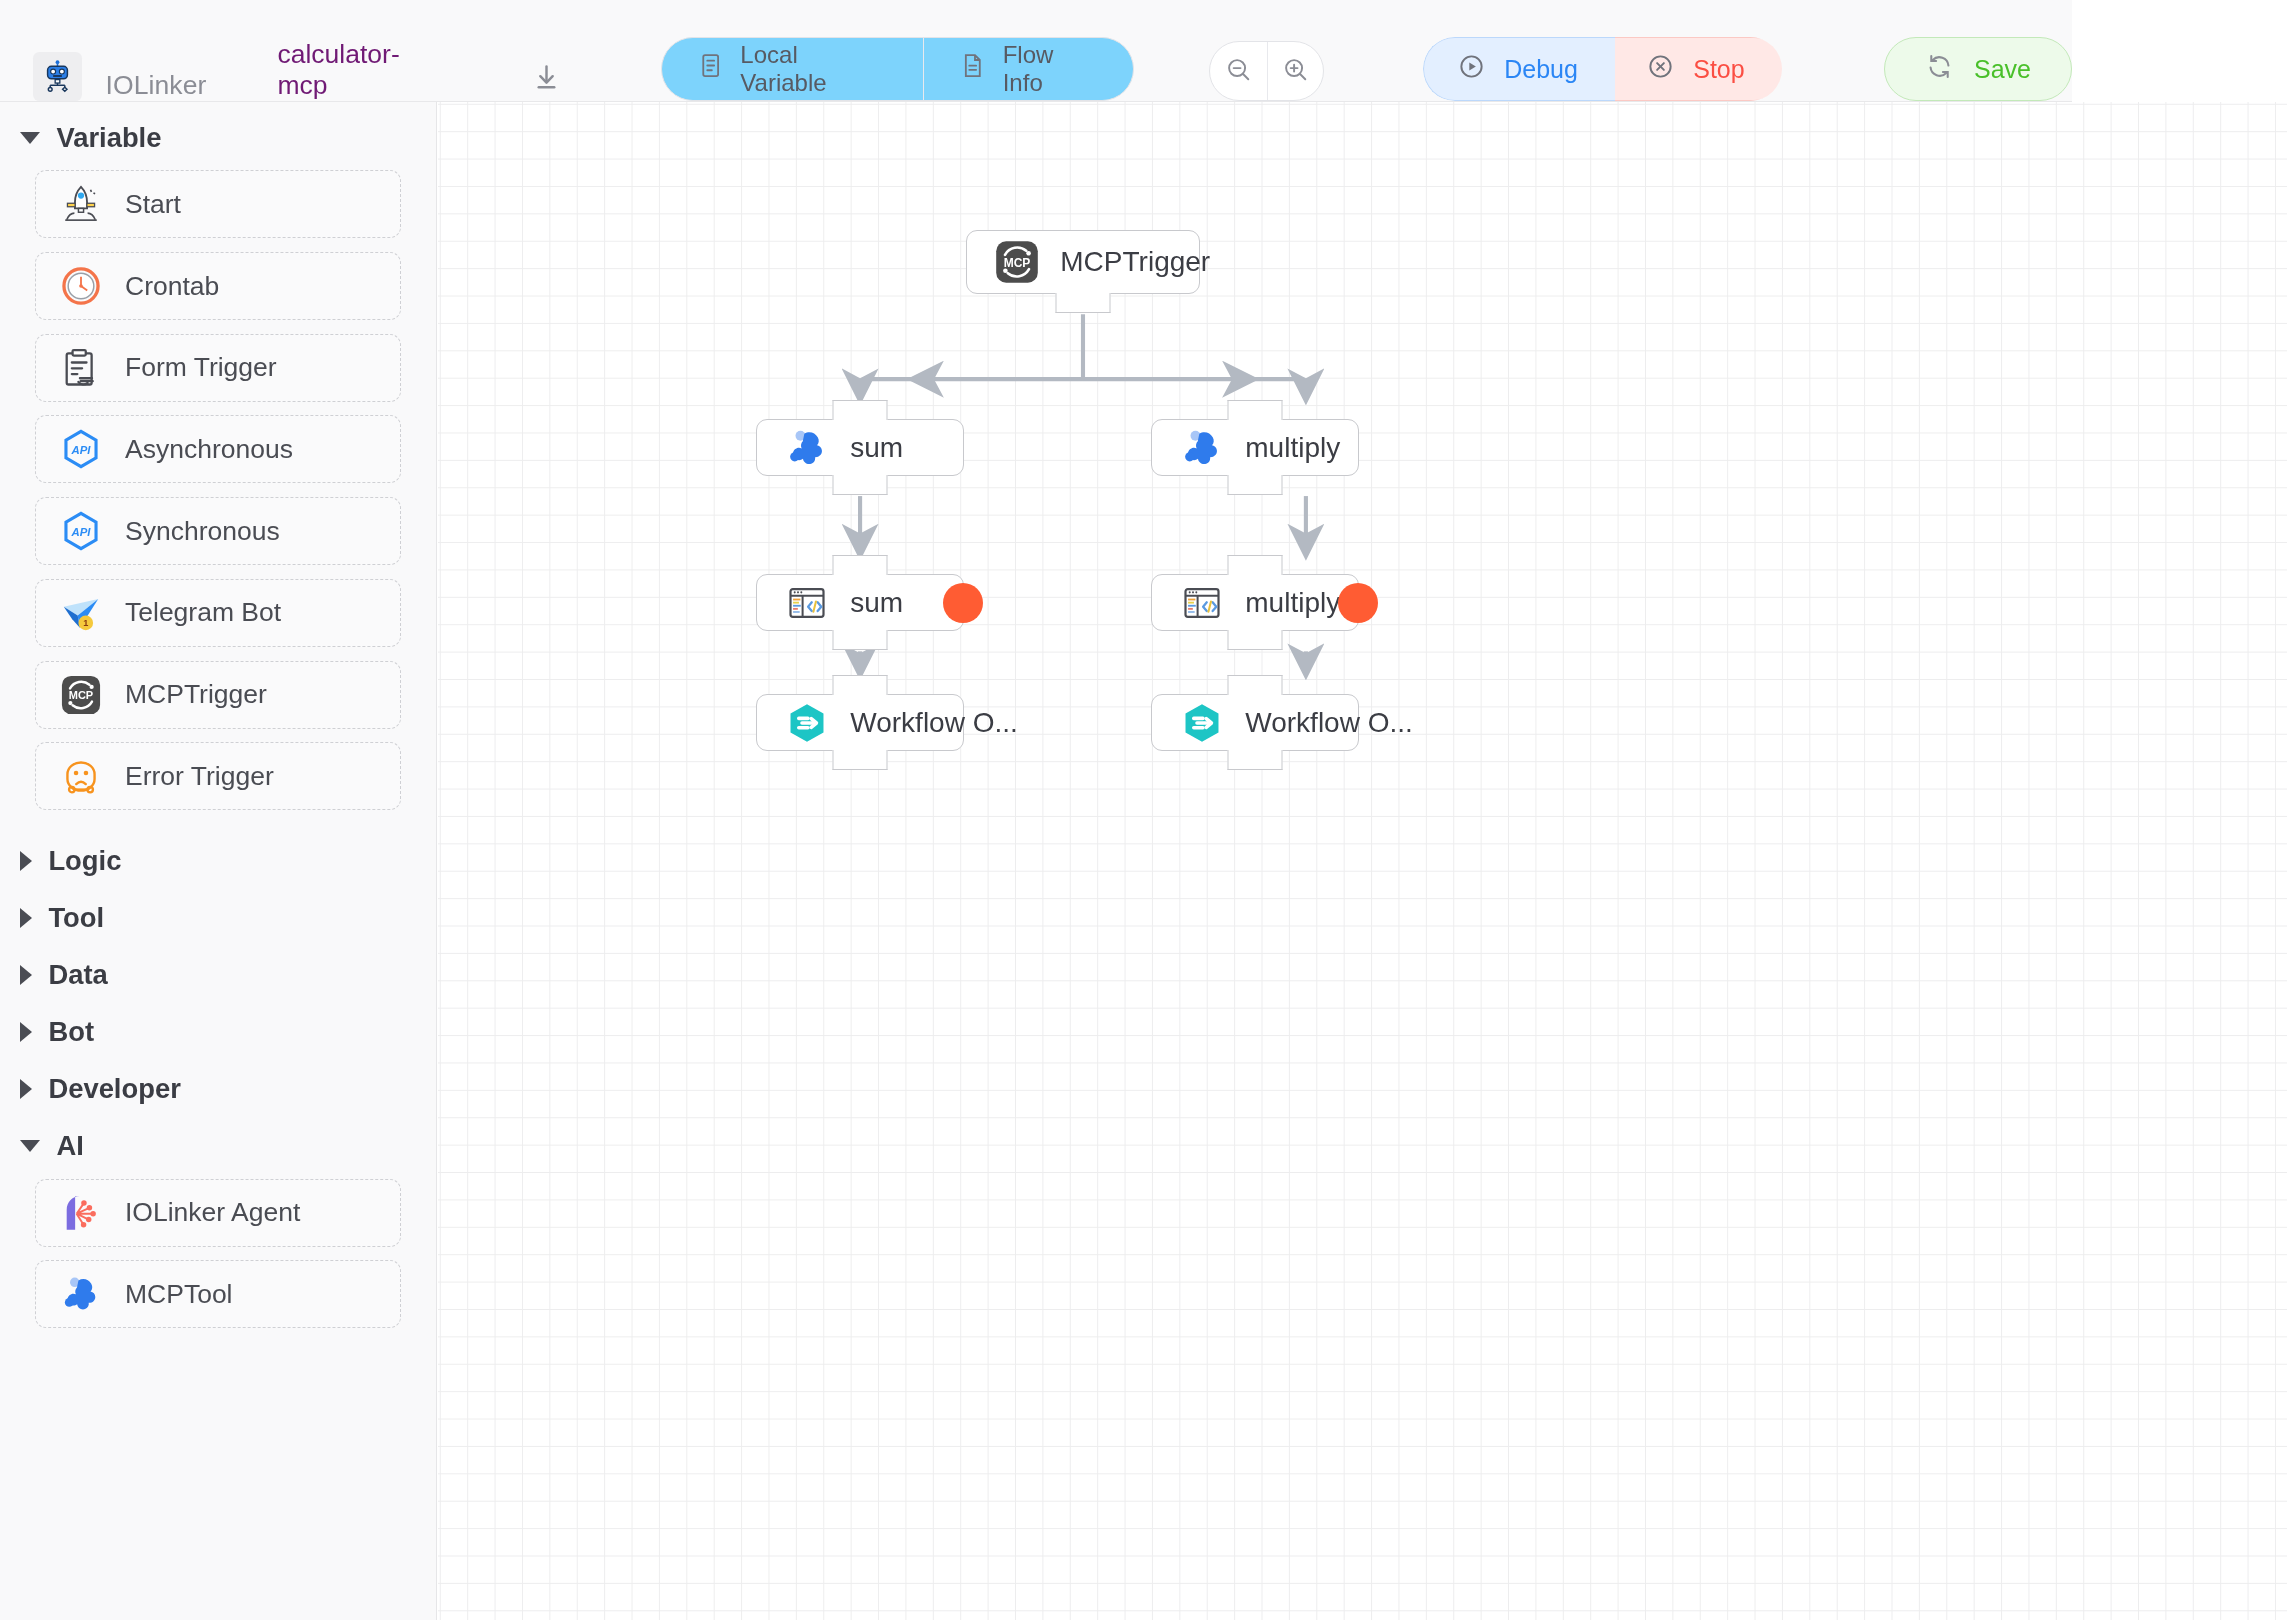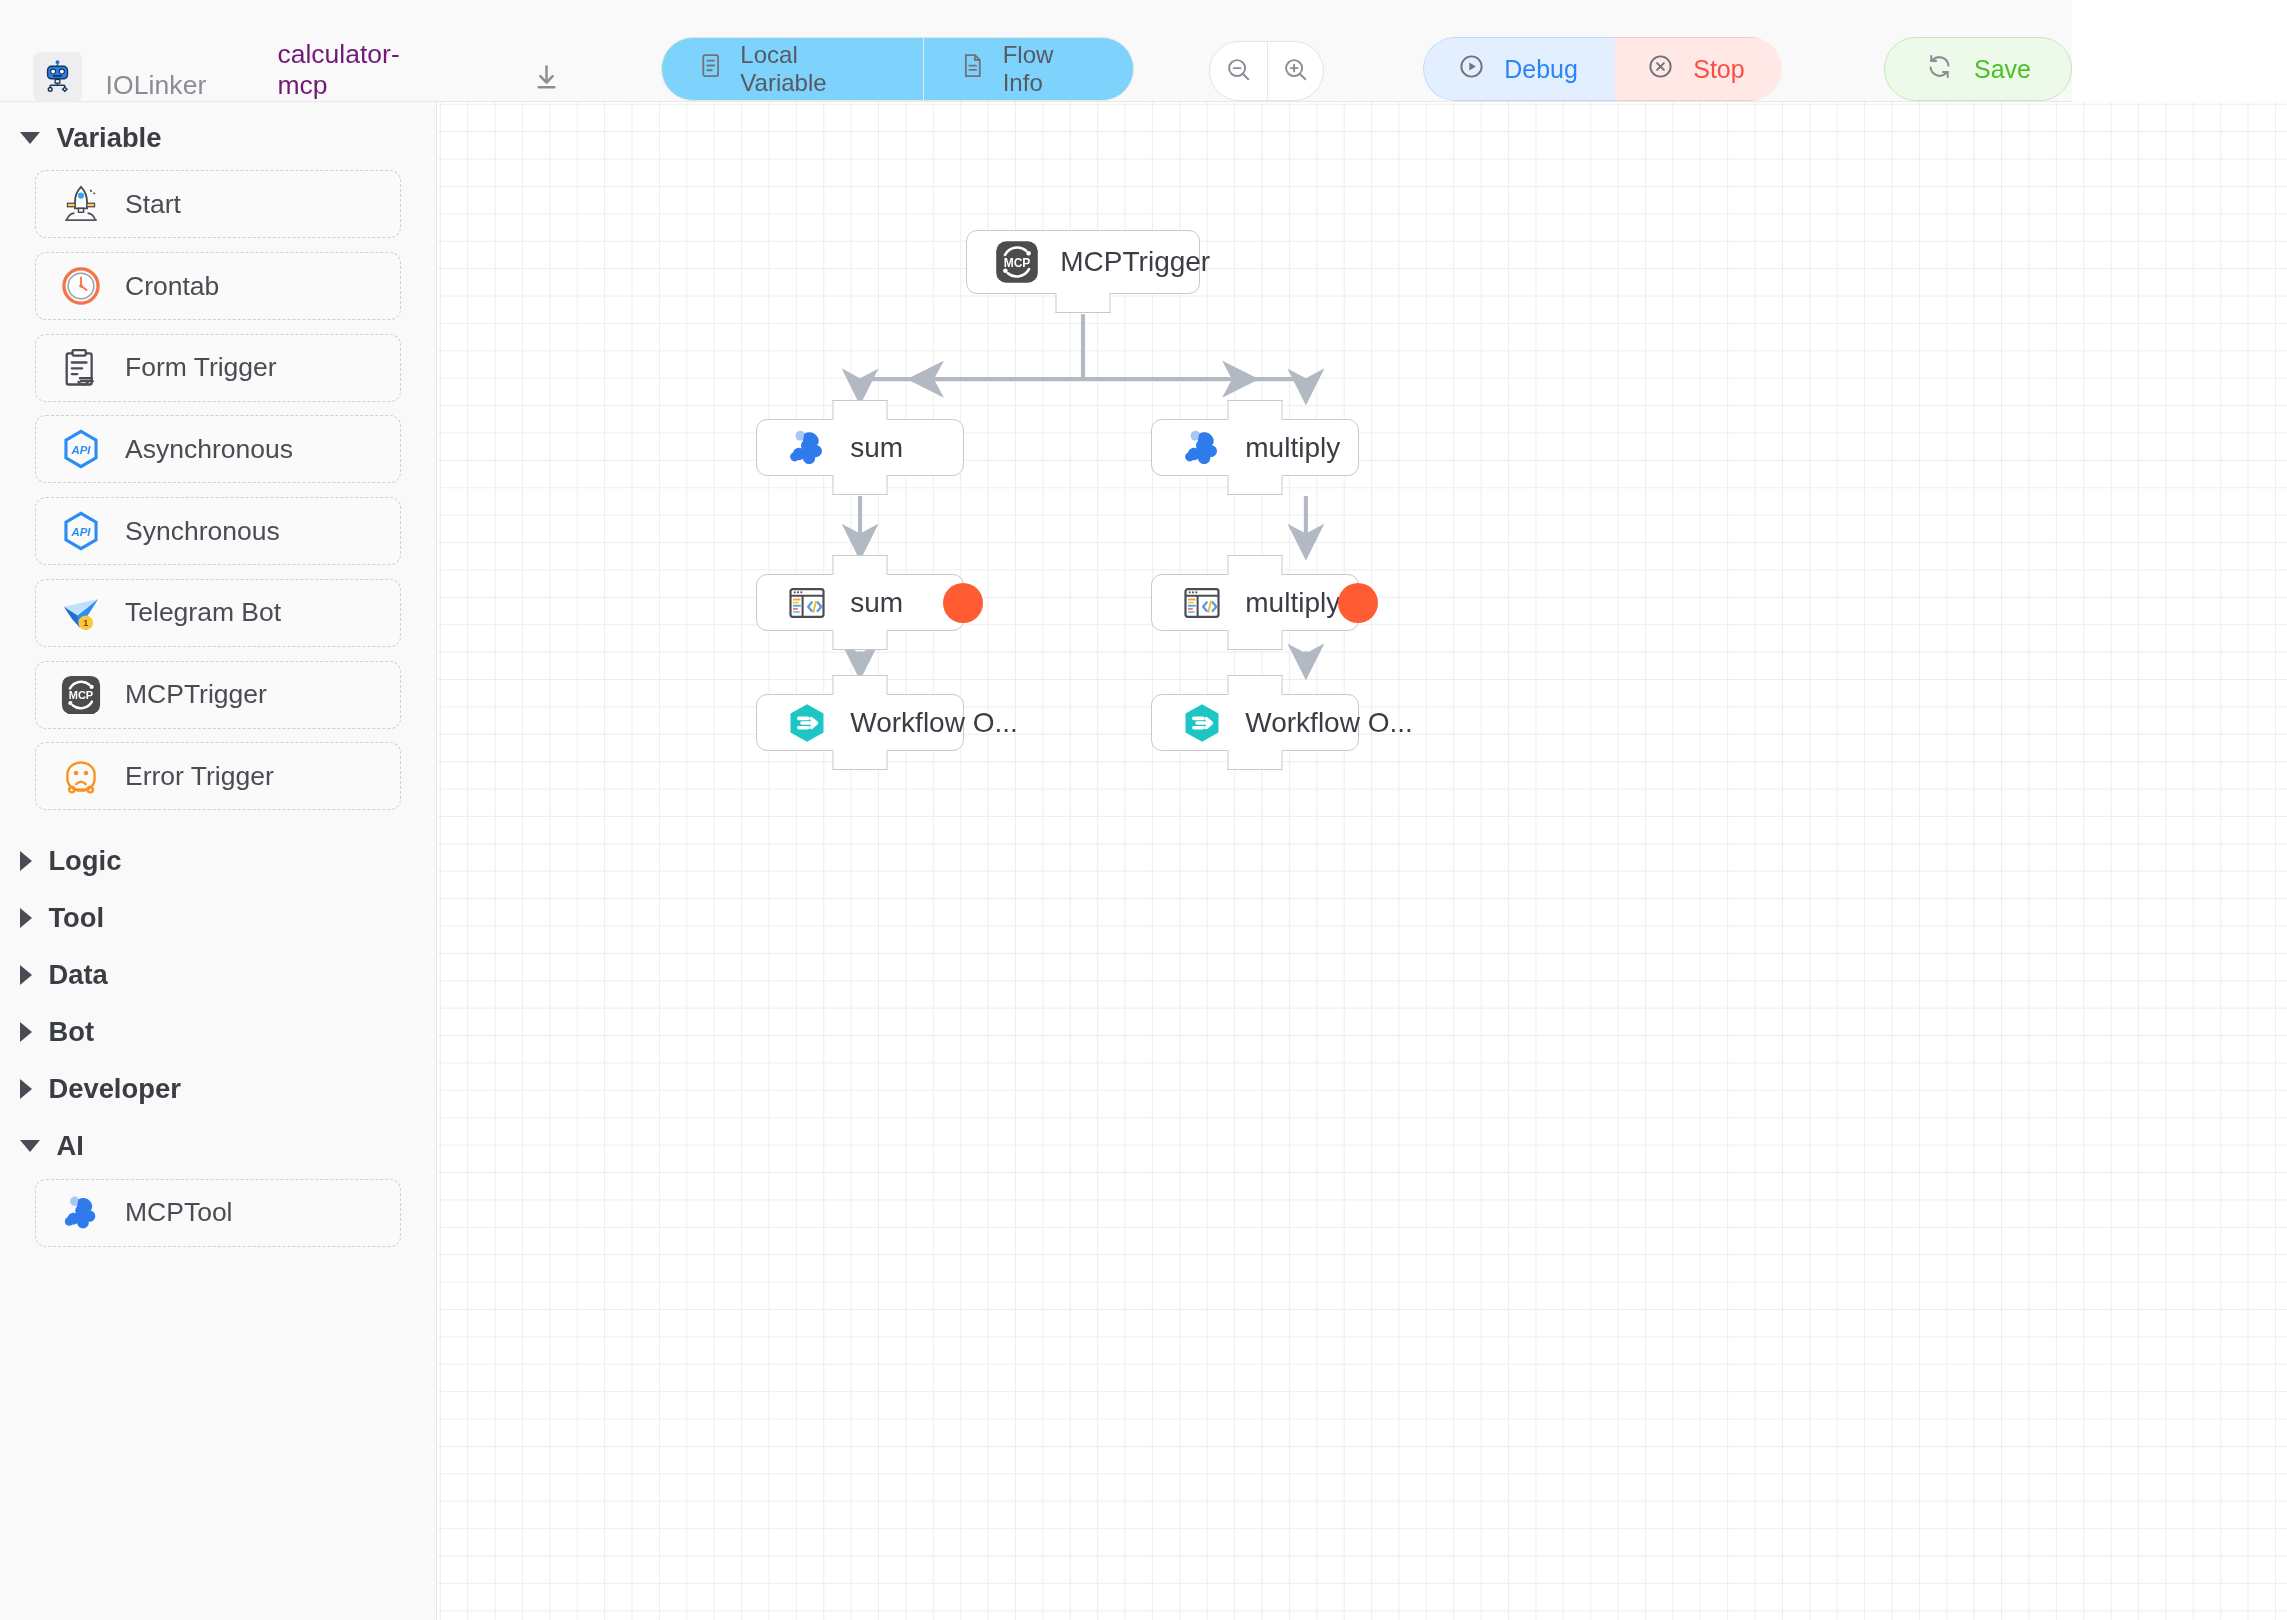--- a/index.html
+++ b/index.html
@@ -421,20 +421,34 @@
     <span>Developer</span>
   </div>
 
   <div class="cat-head" style="margin-top:25px;">
     <span class="tri down"></span>
     <span>AI</span>
   </div>
   <div class="palette" style="margin-top:16.4px;">
 
 
+    <div class="pal-item">
+      <span class="pal-icon">
+        <svg width="44" height="44" viewBox="0 0 24 24">
+          <path d="M11.2 2.8 c-4 0-7 3.2-7 7.4 V21.2 h4.6 V2.9 z" fill="#7b6ce0"></path>
+          <circle cx="13.6" cy="6.6" r="1.5" fill="#fa6d5e"></circle>
+          <circle cx="16.6" cy="9.2" r="1.5" fill="#fa6d5e"></circle>
+          <circle cx="18.6" cy="12.4" r="1.5" fill="#fa6d5e"></circle>
+          <circle cx="16.2" cy="15.6" r="1.5" fill="#fa6d5e"></circle>
+          <circle cx="13.4" cy="18.4" r="1.5" fill="#fa6d5e"></circle>
+          <path d="M9.6 12.4 H18 M9.6 12.4 L13.6 6.6 M9.6 12.4 L16.6 9.2 M9.6 12.4 L16.2 15.6 M9.6 12.4 L13.4 18.4" stroke="#fa6d5e" stroke-width="1.05" fill="none"></path>
+        </svg>
+      </span>
+      <span class="pal-label">IOLinker Agent</span>
+    </div>
 
     <div class="pal-item">
       <span class="pal-icon">
         <svg width="44" height="44" viewBox="0 0 24 24">
           <circle cx="8.6" cy="5.6" r="2.6" fill="#a8c6f7"></circle>
           <path d="M10.6 4.6 c2.6-1.6 5.6-.6 7 1.8 c.9 1.6 .6 3.2-.4 4.2 c1.5 .2 2.6 1.5 2.6 3 c0 1.9-1.7 3.4-3.6 3.2 c.3 1.4-.5 2.9-2 3.4 c-2 .7-4-.6-4.3-2.6 c-1.2 1-3 1-4.2-.1 c-1.4-1.3-1.4-3.5 0-4.8 c1-.9 2.4-1.1 3.5-.5 c-.6-1.2-.4-2.7 .6-3.7 z" fill="#2f7bec"></path>
           <circle cx="5.6" cy="16.6" r="2.4" fill="#2f7bec"></circle>
         </svg>
       </span>
       <span class="pal-label">MCPTool</span>

